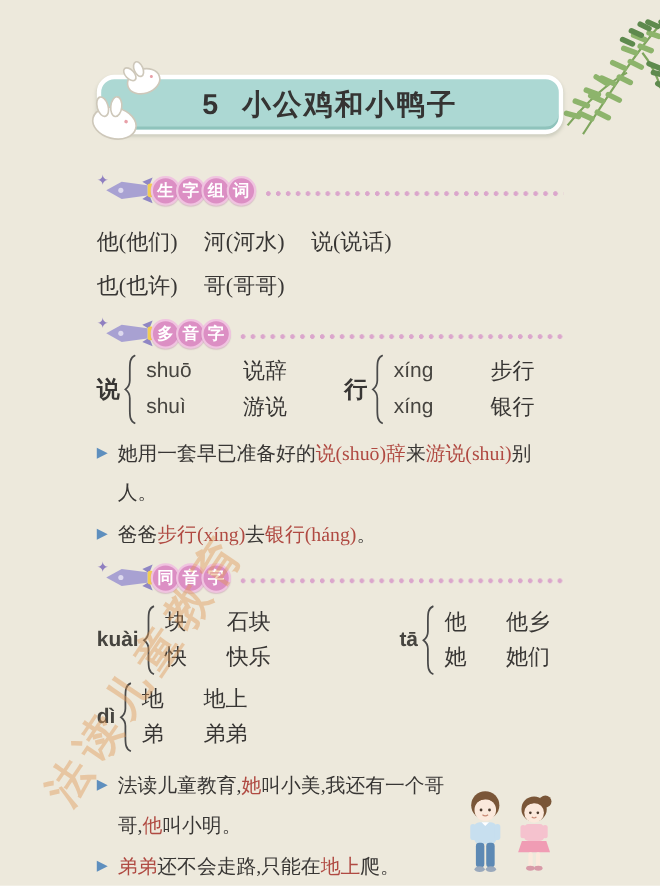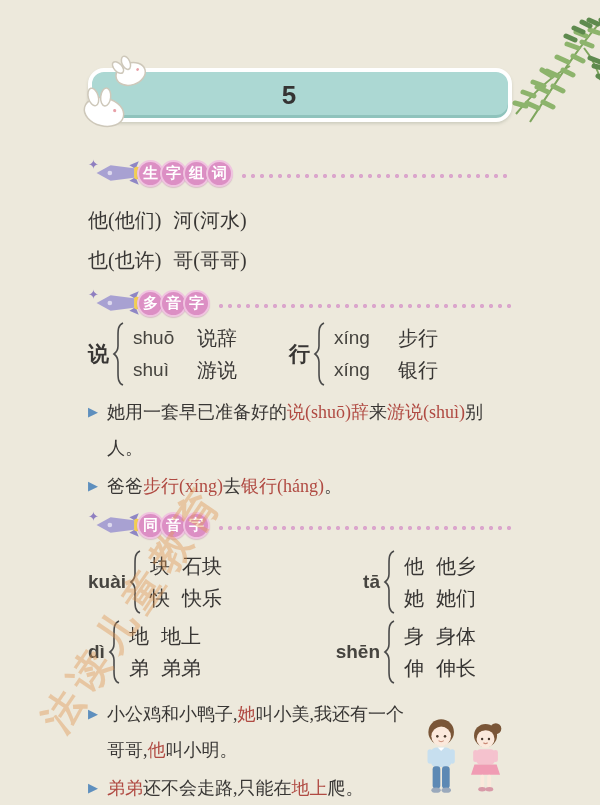--- a/index.html
+++ b/index.html
@@ -39,31 +39,31 @@
   .bubble{width:27px;height:27px;border-radius:50%;background:var(--section-bubble);
     border:2px solid var(--bubble-edge);color:#fff;font-family:"Liberation Sans", sans-serif;
     font-size:15px;font-weight:700;display:flex;align-items:center;justify-content:center;
     margin-left:-4px;box-shadow:0 1px 1px rgba(150,80,130,.25);}
   .dots{flex:1;height:8px;margin-left:8px;align-self:center;margin-top:6px;
     background:radial-gradient(circle at 3px 4px, var(--dotted-line) 1.9px, transparent 2.3px);
     background-size:9px 8px;background-repeat:repeat-x;}
 
   
   .word-rows{margin-top:12px;}
-  .word-row{display:flex;gap:12px;line-height:40px;font-size:20px;color:var(--text-dark);}
+  .word-row{display:flex;gap:24px;line-height:40px;font-size:20px;color:var(--text-dark);}
 
   
   .group-row{display:flex;gap:52px;margin-top:4px;}
   .brace-group{display:flex;align-items:center;}
   .glabel{font-size:21px;font-weight:600;color:var(--text-dark);margin-right:3px;}
   .glabel.pinyin-label{font-family:"Liberation Sans", sans-serif;font-weight:700;font-size:19px;color:var(--pinyin-gray);}
   .col2 .glabel{min-width:52px;text-align:right;}
   .bracesvg{width:13px;height:64px;margin-right:8px;}
   .entries{display:flex;flex-direction:column;justify-content:space-between;height:64px;}
-  .entry{display:flex;gap:12px;line-height:32px;font-size:20px;color:var(--text-dark);}
+  .entry{display:flex;gap:36px;line-height:32px;font-size:20px;color:var(--text-dark);}
   .entry .pinyin{font-family:"Liberation Sans", sans-serif;font-size:19px;color:var(--pinyin-gray);min-width:52px;}
 
   
   .homo-grid{display:grid;grid-template-columns:240px 1fr;row-gap:6px;margin-top:10px;}
 
   
   .sentences{margin-top:8px;}
   .sentence{display:flex;margin-bottom:2px;}
   .bullet{font-family:"DejaVu Sans", sans-serif;color:var(--bullet-blue);font-size:13px;
     line-height:36px;margin-right:9px;}
@@ -133,20 +133,21 @@
       </g>
       <g transform="rotate(14 26 62)">
         <ellipse cx="26" cy="62" rx="20" ry="14" fill="#FFFFFF" stroke="#CEC8BA" stroke-width="1.5"></ellipse>
         <ellipse cx="12" cy="50" rx="5" ry="9" fill="#FFFFFF" stroke="#CEC8BA" stroke-width="1.5" transform="rotate(-30 12 50)"></ellipse>
         <ellipse cx="24" cy="47" rx="5" ry="9" fill="#FFFFFF" stroke="#CEC8BA" stroke-width="1.5" transform="rotate(-8 24 47)"></ellipse>
         <circle cx="36" cy="58" r="1.6" fill="#E8A0A8"></circle>
       </g>
     </svg>
     <div class="banner-text">
       <span class="lesson-num">5</span>
+      <span>小公鸡和小鸭子</span>
     </div>
   </div>
 
   <div class="content">
 
     <div class="section-header hdr1">
       <span class="star">✦</span>
       <svg class="rocket" viewBox="0 0 64 34" aria-hidden="true">
         <polygon points="44,7 56,2 52,12" fill="#8F86C4"></polygon>
         <polygon points="44,27 56,32 52,22" fill="#8F86C4"></polygon>
@@ -160,20 +161,21 @@
         <span class="bubble">组</span>
         <span class="bubble">词</span>
       </div>
       <div class="dots"></div>
     </div>
 
     <div class="word-rows">
       <div class="word-row">
         <span>他(他们)</span>
         <span>河(河水)</span>
+        <span>说(说话)</span>
       </div>
       <div class="word-row">
         <span>也(也许)</span>
         <span>哥(哥哥)</span>
       </div>
     </div>
 
     <div class="section-header hdr2">
       <span class="star">✦</span>
       <svg class="rocket" viewBox="0 0 64 34" aria-hidden="true">
@@ -296,43 +298,27 @@
           <div class="entry">
             <span>地</span>
             <span>地上</span>
           </div>
           <div class="entry">
             <span>弟</span>
             <span>弟弟</span>
           </div>
         </div>
       </div>
-      <div class="brace-group col2">
-        <span class="glabel pinyin-label">shēn</span>
-        <svg class="bracesvg" viewBox="0 0 13 64" preserveAspectRatio="none">
-            <path d="M11,1 C6,3 6,8 6,14 L6,24 C6,29 2,32 2,32 C2,32 6,35 6,40 L6,50 C6,56 6,61 11,63" fill="none" stroke="#4A4A4A" stroke-width="1.6"></path>
-          </svg>
-        <div class="entries">
-          <div class="entry">
-            <span>身</span>
-            <span>身体</span>
-          </div>
-          <div class="entry">
-            <span>伸</span>
-            <span>伸长</span>
-          </div>
-        </div>
-      </div>
     </div>
 
     <div class="homo-block">
       <div class="homo-sentences">
         <div class="sentence">
           <span class="bullet">▶</span>
-          <p class="stext"><span>小公鸡和小鸭子,</span><span class="red">她</span><span>叫小美,我还有一个哥哥,</span><span class="red">他</span><span>叫小明。</span></p>
+          <p class="stext"><span>法读儿童教育,</span><span class="red">她</span><span>叫小美,我还有一个哥哥,</span><span class="red">他</span><span>叫小明。</span></p>
         </div>
         <div class="sentence">
           <span class="bullet">▶</span>
           <p class="stext"><span class="red">弟弟</span><span>还不会走路,只能在</span><span class="red">地上</span><span>爬。</span></p>
         </div>
       </div>
       <svg class="kids" viewBox="0 0 116 92" aria-hidden="true">
         <g>
           <circle cx="33" cy="18" r="15" fill="#7A5638"></circle>
           <circle cx="33" cy="23" r="11.5" fill="#FBE9DC"></circle>

